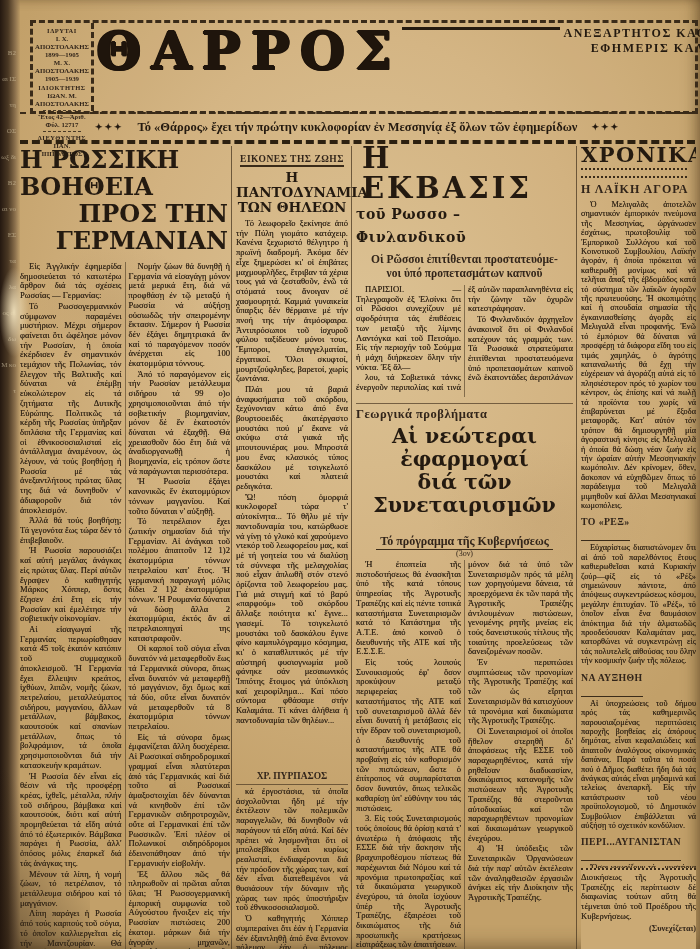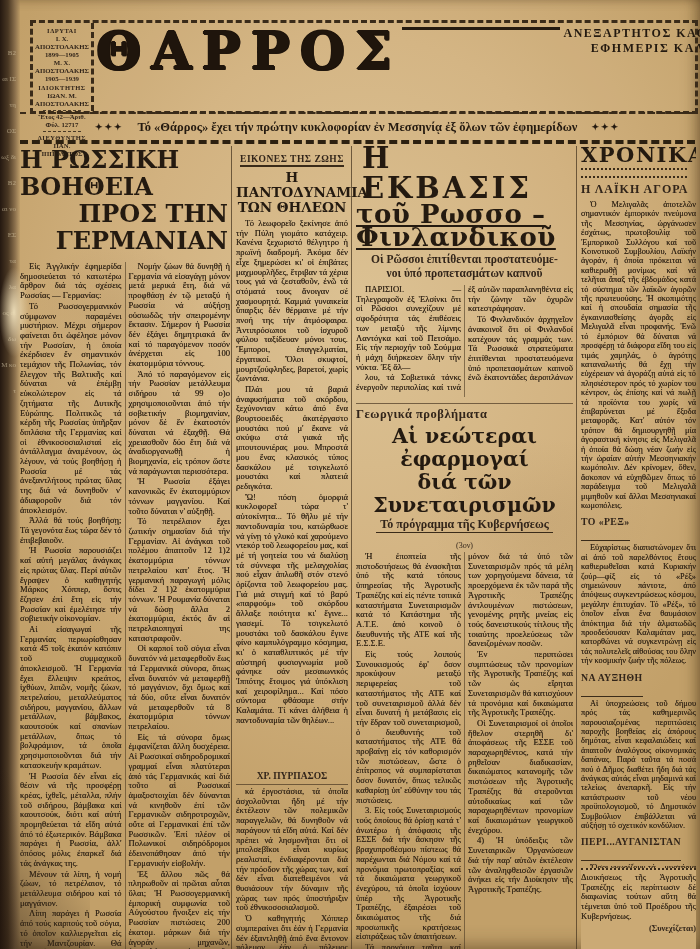--- a/index.html
+++ b/index.html
@@ -73,31 +73,31 @@
   .hlB{font-family:"DejaVu Serif",serif;font-weight:bold;font-size:13.5px;line-height:15px;
     color:#241a10;text-align:center;margin-bottom:4px;}
   .colB .bodyB{height:548px;}
   .bylineB{font-weight:bold;font-size:9.5px;text-align:center;margin:4px 0 2px 0;
     border-bottom:1px solid rgba(74,56,34,.7);padding-bottom:3px;}
   .colB .contB{height:auto;max-height:170px;}
   
   .colC{position:absolute;left:356px;top:143px;width:217px;height:806px;}
   .hlC1{font-family:"DejaVu Serif",serif;font-weight:bold;font-size:29px;line-height:30px;
     letter-spacing:3px;color:#241a10;padding-left:6px;}
-  .hlC2{font-family:"DejaVu Serif",serif;font-weight:bold;font-size:26px;line-height:23px;
-    color:#241a10;letter-spacing:.5px;text-decoration:underline;}
+  .hlC2{font-family:"DejaVu Serif",serif;font-weight:bold;font-size:14px;line-height:23px;
+    color:#241a10;letter-spacing:.5px;}
   .subC{font-size:11.5px;font-weight:bold;text-align:center;line-height:13.5px;margin-top:4px;}
   .bodyF{height:112px;margin-top:5px;}
   .agr{border-top:1px solid rgba(74,56,34,.7);margin-top:6px;padding-top:3px;}
   .kickerAgr{font-size:12.5px;font-weight:bold;letter-spacing:.5px;}
   .hlAgr{font-family:"DejaVu Serif",serif;font-weight:bold;font-size:20.5px;line-height:23px;
     color:#241a10;text-align:center;margin-top:3px;}
-  .subAgr{font-size:12px;font-weight:bold;text-align:center;margin-top:0;}
+  .subAgr{font-size:12px;font-weight:bold;text-align:center;margin-top:17px;}
   .subAgr span{border-bottom:1px solid #3a2b19;padding:0 4px 1px 4px;}
-  .noteAgr{font-size:8px;text-align:center;margin-top:9px;}
+  .noteAgr{font-size:8px;text-align:center;margin-top:0;}
   .bodyAgr{height:488px;margin-top:2px;}
   
   .colD{position:absolute;left:581px;top:143px;width:115px;height:806px;overflow:hidden;}
   .hlD{font-family:"DejaVu Serif",serif;font-weight:bold;font-size:21px;letter-spacing:1.5px;
     color:#241a10;line-height:23px;}
   .ornD{height:6px;border-top:2px dotted #3a2b19;border-bottom:2px dotted #3a2b19;margin:2px 0 4px 0;width:106px;}
   .secT1{font-size:12px;font-weight:bold;letter-spacing:1px;margin-bottom:3px;}
   .secT{font-size:9.8px;font-weight:bold;letter-spacing:.4px;border-bottom:1.5px solid #3a2b19;
     display:inline-block;margin:5px 0 2px 0;padding-bottom:13px;}
   .colD .body-text{font-size:8.3px;line-height:9.4px;}

